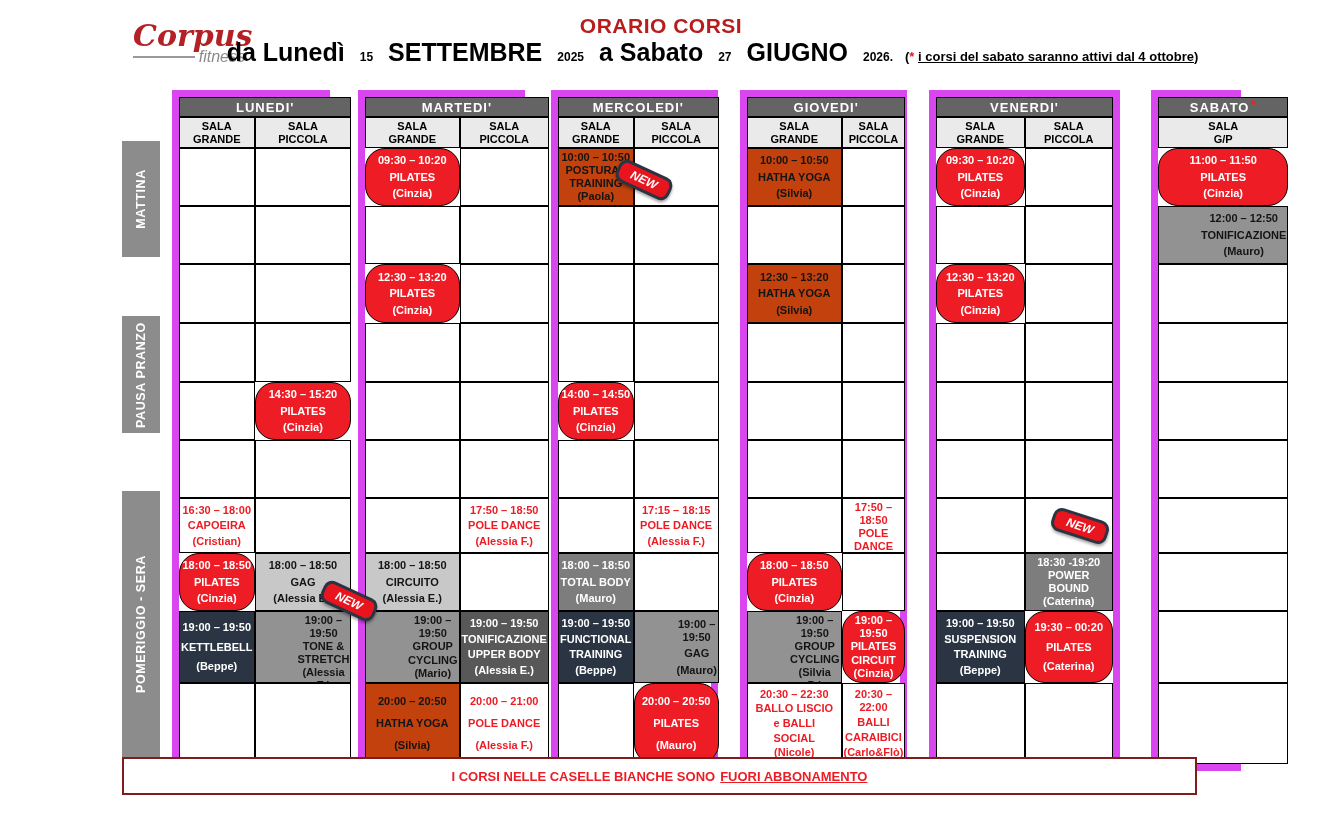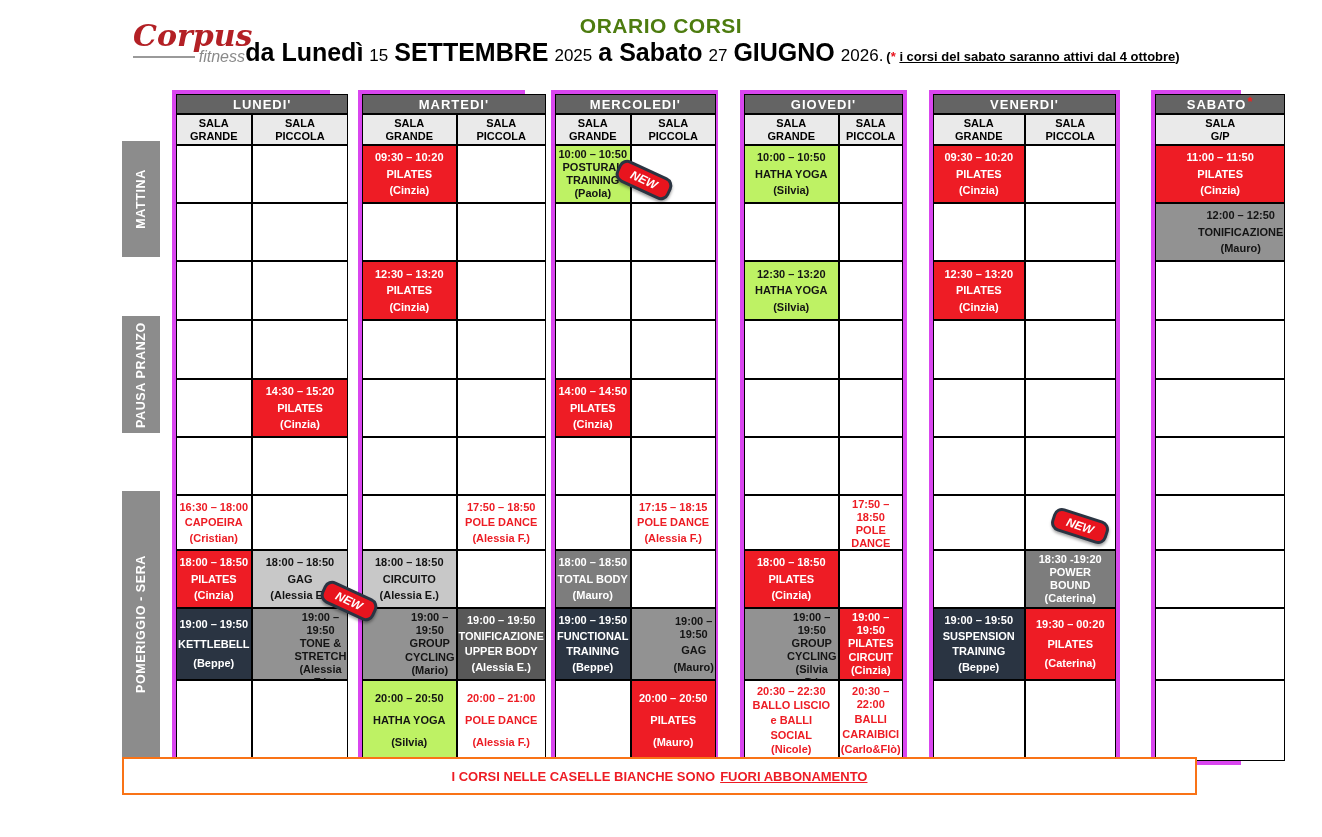--- a/index.html
+++ b/index.html
@@ -9,72 +9,72 @@
 
   
   .logo { position:absolute; left:133px; top:20px; width:112px; }
   .logo .name { color:#b32025; font-family:"DejaVu Serif", serif; font-style:italic;
                 font-weight:700; font-size:30px; line-height:32px; }
   .logo .row2 { display:flex; align-items:center; margin-top:-4px; }
   .logo .rule { flex:1; height:2px; background:#9a9a9a; margin-right:4px; }
   .logo .sub { color:#8a8a8a; font-style:italic; font-size:16px; }
 
   .title { position:absolute; top:14px; left:0; width:100%; text-align:center;
-           font-size:21px; font-weight:800; letter-spacing:.5px; color:#4d7c0f; }
+           font-size:21px; font-weight:800; letter-spacing:.5px; color:#b91c1c; }
   .subtitle { position:absolute; top:38px; left:100px; width:1222px; text-align:center;
               white-space:nowrap; color:#000; }
   .sub-lg { font-size:25px; font-weight:800; margin:0 3px; }
-  .sub-sm { font-size:17px; font-weight:400; margin:0 3px; }
+  .sub-sm { font-size:12px; font-weight:700; margin:0 12px; }
   .note   { font-size:13px; font-weight:800; }
   .note .star { color:#e8141e; }
   .note .u { text-decoration:underline; }
 
   
   .vlabel { position:absolute; left:122px; width:38px; background:#8c8c8c;
             display:flex; align-items:center; justify-content:center; overflow:hidden; }
   .vlabel span { transform:rotate(-90deg); white-space:nowrap; color:#fff;
                  font-weight:700; font-size:12.5px; letter-spacing:.6px; }
 
   
-  .day-col { position:absolute; top:90px; display:grid; border:4px solid #d946ef;
+  .day-col { position:absolute; top:90px; display:grid; border:7px solid #d946ef;
              grid-template-rows:20px 31px 58px 58px 59px 59px 58px 58px 55px 58px 72px 81px;
              background:#fff; }
   .day-col > div { border:1px solid #000; }
   .day-header { grid-column:1 / -1; background:#646464; color:#fff; font-weight:700;
                 font-size:13px; letter-spacing:1px; display:flex; align-items:center;
                 justify-content:center; }
   .day-header .star { color:#ff1a1a; position:relative; top:-3px; margin-left:1px; }
   .sala-header { background:#eaeaea; color:#000; font-weight:700; font-size:11px;
                  line-height:13px; display:flex; flex-direction:column;
                  align-items:center; justify-content:center; text-align:center; }
   .cell { display:flex; flex-direction:column; align-items:center; justify-content:space-evenly;
           padding:2px 1px; font-weight:700; font-size:11px; line-height:13px;
           text-align:center; background:#fff; }
-  .c-red       { background:#ee1c25; color:#fff; }
+  .c-red       { background:#ee1c25; color:#fff;border-radius:20px; }
   .c-whitered  { background:#fff;    color:#ed1c24; }
   .c-navy      { background:#2a3442; color:#fff; }
-  .c-lightblue { background:#bef264; color:#141414; }
+  .c-lightblue { background:#c2410c; color:#141414; }
   .c-lightgray { background:#c8c8c8; color:#141414; }
   .c-midgray   { background:#929292; color:#141414;padding-left:42px; }
   .c-graywhite { background:#7d7d7d; color:#fff; }
   .c-darkgray  { background:#585858; color:#fff; }
   .c-empty     { background:#fff; }
 
   
   .badge { position:absolute; z-index:5; background:#e8141e; color:#fff;
            border:3px solid #2a3442; border-radius:9px; font-weight:700;
            font-style:italic; font-size:12px; padding:2px 12px;
            box-shadow:1px 2px 3px rgba(0,0,0,.35); }
   .badge1 { left:615px;  top:168px; transform:rotate(25deg); }
   .badge2 { left:320px;  top:589px; transform:rotate(25deg); }
   .badge3 { left:1051px; top:514px; transform:rotate(18deg); }
 
   
   .footer { position:absolute; left:122px; top:757px; width:1075px; height:38px;
-            border:2px solid #f97316; background:#fff; display:flex; align-items:center;
+            border:2px solid #7f1d1d; background:#fff; display:flex; align-items:center;
             justify-content:center; color:#ed1c24; font-size:13px; font-weight:700; }
   .footer .emph { font-weight:800; text-decoration:underline; margin-left:5px; }
 </style>
 </head>
 <body>
 
 <div class="page">
 
   <div class="logo">
     <div class="name">Corpus</div>

